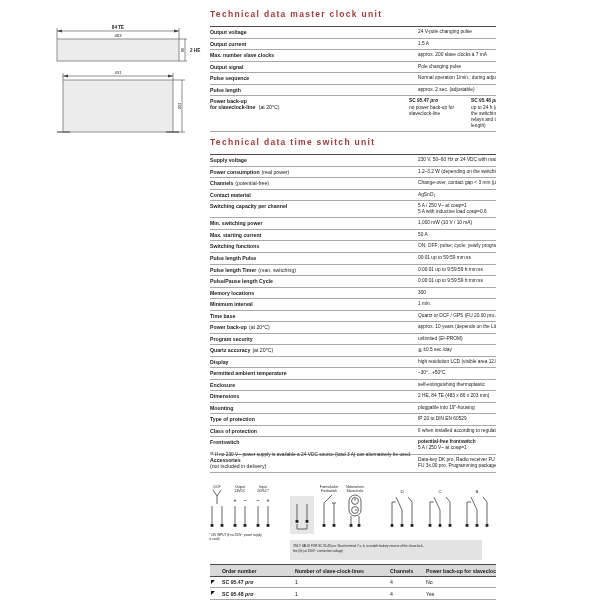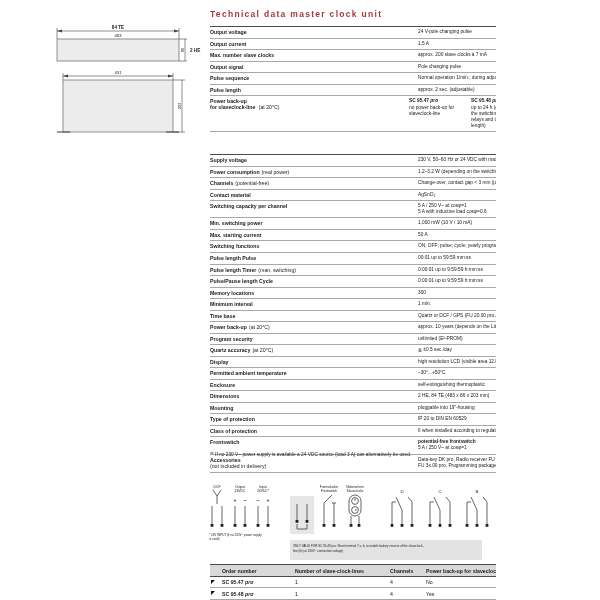--- a/index.html
+++ b/index.html
@@ -144,20 +144,21 @@
           <div>no power back-up for slaveclock-line</div>
         </div>
         <div class="vcol">
           <div class="vhead"><span>SC 95.48</span> <span class="pro">pro</span></div>
           <div>up to 24 h (depending on the switching status of the relays and the pulse length)</div>
         </div>
       </div>
     </div>
   </div>
 
+  <div class="sec-title" style="top:137px">Technical data time switch unit</div>
 
   <div class="dtable" style="top:154px">
     <div class="tr">
         <div class="tl"><span>Supply voltage</span><span class="note"></span></div>
         <div class="tv">
           <div class="v1">230 V, 50–60 Hz or 24 VDC with max. 3 A</div>
         </div>
       </div>
     <div class="tr">
         <div class="tl"><span>Power consumption</span><span class="note">(real power)</span></div>

